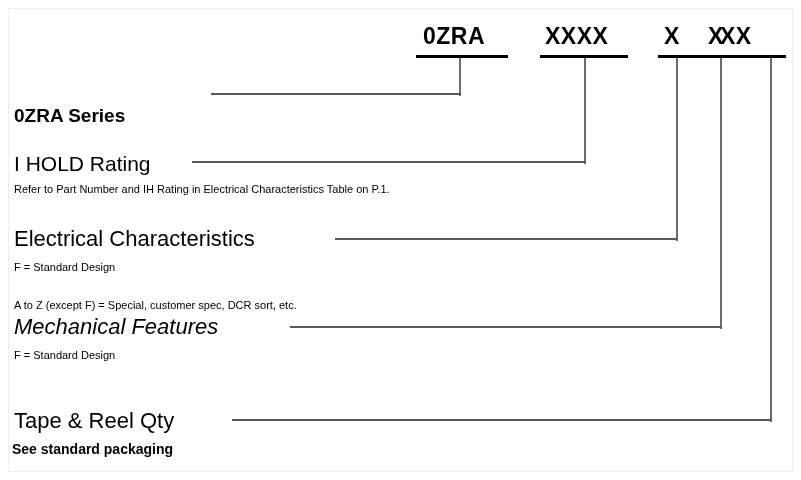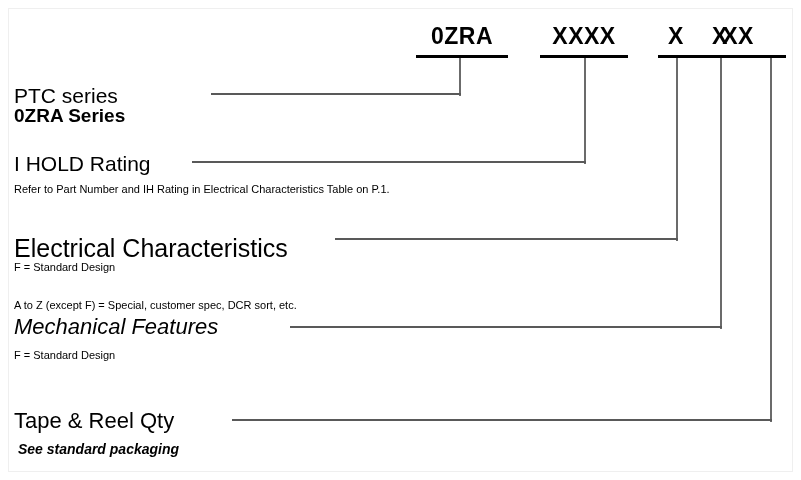--- a/index.html
+++ b/index.html
@@ -25,21 +25,20 @@
     width: 785px;
     height: 464px;
     border: 1px solid #efefef;
     box-sizing: border-box;
     pointer-events: none;
   }
 
   
   .pn-group {
     position: absolute;
-    text-align: center;
     font-weight: bold;
     font-size: 23px;
     letter-spacing: 0.5px;
     line-height: 28px;
     white-space: nowrap;
   }
   .pn-underline {
     position: absolute;
     height: 3px;
     background: #000000;
@@ -97,34 +96,33 @@
 
     <div class="pn-underline" style="left:658px; top:55px; width:128px;"></div>
   </div>
 
   <div class="drop-v" style="left:459px; top:58px; height:38px;"></div>
   <div class="drop-v" style="left:584px; top:58px; height:106px;"></div>
   <div class="drop-v" style="left:676px; top:58px; height:183px;"></div>
   <div class="drop-v" style="left:720px; top:58px; height:271px;"></div>
   <div class="drop-v" style="left:770px; top:58px; height:364px;"></div>
 
-  <div class="lbl-head" style="left:14px; top:84px;">PTC series</div>
   <div class="lbl-head bold" style="left:14px; top:104px; font-size:19px;">0ZRA Series</div>
   <div class="lead-h" style="left:211px; top:93px; width:250px;"></div>
 
   <div class="lbl-head" style="left:14px; top:152px;">I HOLD Rating</div>
   <div class="lbl-sub" style="left:14px; top:180px;">Refer to Part Number and IH Rating in Electrical Characteristics Table on P.1.</div>
   <div class="lead-h" style="left:192px; top:161px; width:394px;"></div>
 
-  <div class="lbl-head" style="left:14px; top:236px; font-size:25px;">Electrical Characteristics</div>
+  <div class="lbl-head" style="left:14px; top:227px; font-size:22px;">Electrical Characteristics</div>
   <div class="lbl-sub" style="left:14px; top:258px;">F = Standard Design</div>
   <div class="lbl-sub" style="left:14px; top:296px;">A to Z (except F) = Special, customer spec, DCR sort, etc.</div>
   <div class="lead-h" style="left:335px; top:238px; width:343px;"></div>
 
   <div class="lbl-head" style="left:14px; top:315px; font-size:22px;font-style:italic;">Mechanical Features</div>
   <div class="lbl-sub" style="left:14px; top:346px;">F = Standard Design</div>
   <div class="lead-h" style="left:290px; top:326px; width:432px;"></div>
 
   <div class="lbl-head" style="left:14px; top:409px; font-size:22px;">Tape &amp; Reel Qty</div>
-  <div class="lbl-sub small bold" style="left:18px; top:440px;font-style:italic;">See standard packaging</div>
+  <div class="lbl-sub small bold" style="left:12px; top:440px;">See standard packaging</div>
   <div class="lead-h" style="left:232px; top:419px; width:540px;"></div>
 
 </div>
 
 </body></html>

